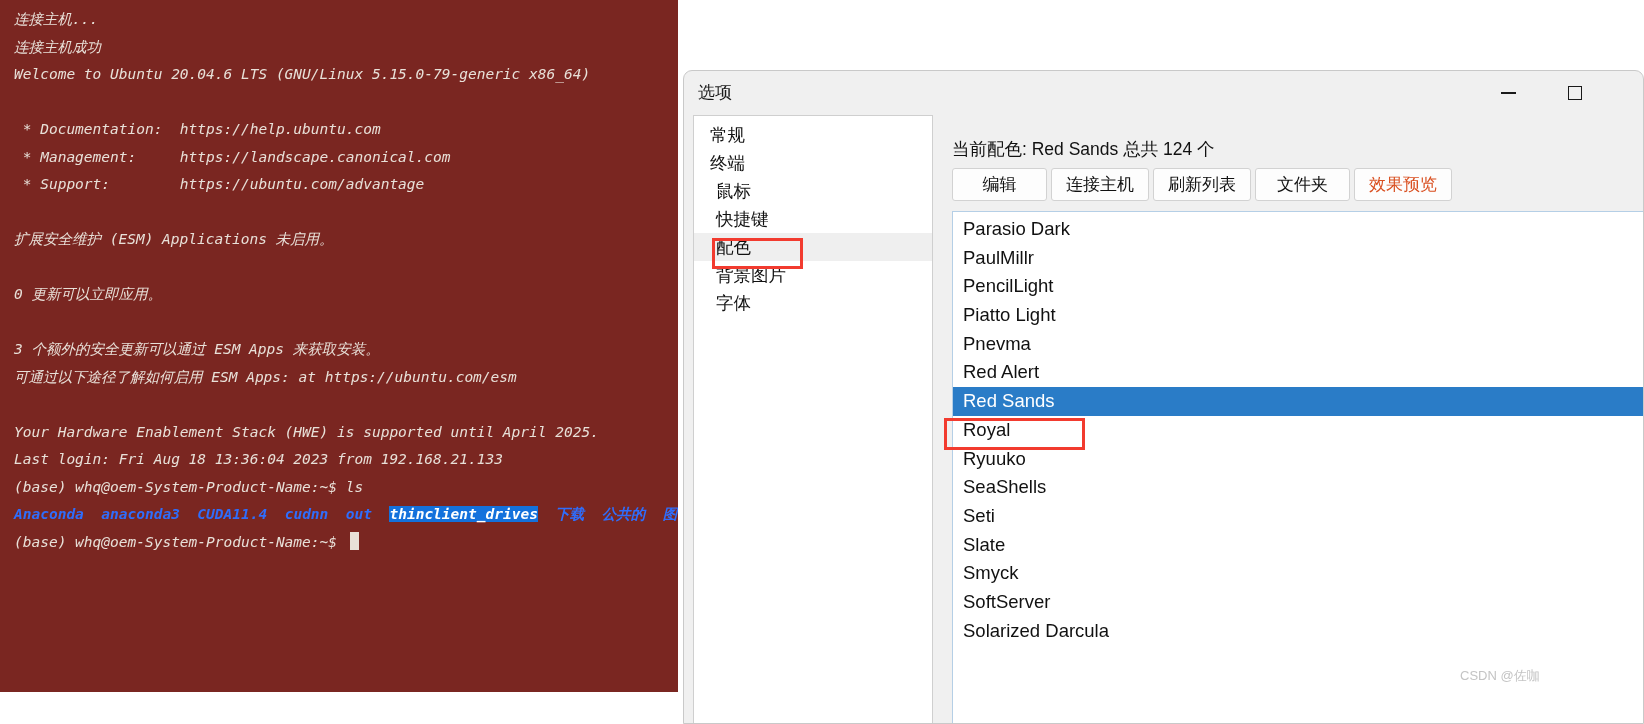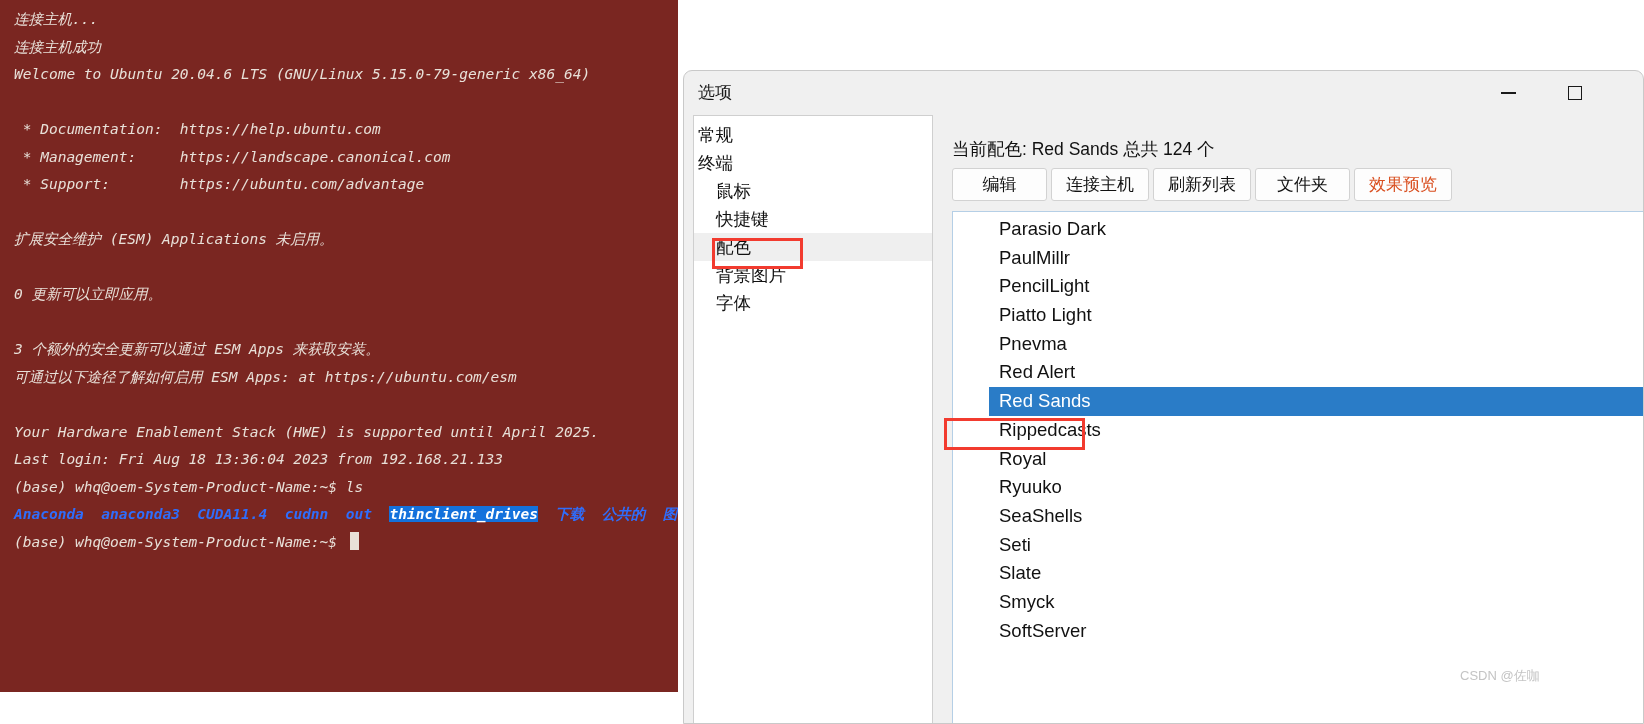--- a/index.html
+++ b/index.html
@@ -69,21 +69,21 @@
     position:absolute;left:9px;top:44px;width:240px;height:610px;
     background:#ffffff;
     border:1px solid #cfcfcf;
     border-bottom:none;
     box-sizing:border-box;
     overflow:hidden;
   }
   .side-item{
     height:28px;line-height:28px;
     font-size:17.5px;color:#111;
-    padding-left:4px;
+    padding-left:16px;
     white-space:nowrap;
     position:relative;
   }
   .side-item.indent{padding-left:22px;}
   .side-item.selected{background:#efefef;}
   #sidebar-items{padding-top:5px;}
 
   
   #right-panel{
     position:absolute;left:258px;top:44px;width:703px;height:610px;
@@ -119,21 +119,20 @@
     box-sizing:border-box;
     overflow:hidden;
   }
   #scheme-list-inner{padding-top:3px;}
   .list-item{
     height:28.7px;line-height:28.7px;
     font-size:18.5px;color:#111;
     padding-left:10px;
     white-space:nowrap;
     font-family:"Liberation Sans","DejaVu Sans",sans-serif;
-    margin-left:36px;
   }
   .list-item.selected{background:#2a7cc7;color:#ffffff;}
 
   
   .annot{
     position:absolute;border:3px solid #f23b2f;
     box-sizing:border-box;
     pointer-events:none;
   }
   #annot-sidebar{left:712px;top:238px;width:91px;height:31px;}
@@ -190,28 +189,28 @@
       </div>
     <div id="scheme-list">
       <div id="scheme-list-inner">
           <div class="list-item">Parasio Dark</div>
           <div class="list-item">PaulMillr</div>
           <div class="list-item">PencilLight</div>
           <div class="list-item">Piatto Light</div>
           <div class="list-item">Pnevma</div>
           <div class="list-item">Red Alert</div>
           <div class="list-item selected">Red Sands</div>
-          <div class="list-item">Rippedcasts</div>
           <div class="list-item">Royal</div>
           <div class="list-item">Ryuuko</div>
           <div class="list-item">SeaShells</div>
           <div class="list-item">Seti</div>
           <div class="list-item">Slate</div>
           <div class="list-item">Smyck</div>
           <div class="list-item">SoftServer</div>
+          <div class="list-item">Solarized Darcula</div>
         </div>
     </div>
   </div>
 </div>
 
 <div class="annot" id="annot-sidebar"></div>
 <div class="annot" id="annot-list"></div>
 
 <div id="watermark">CSDN @佐咖</div>
 

